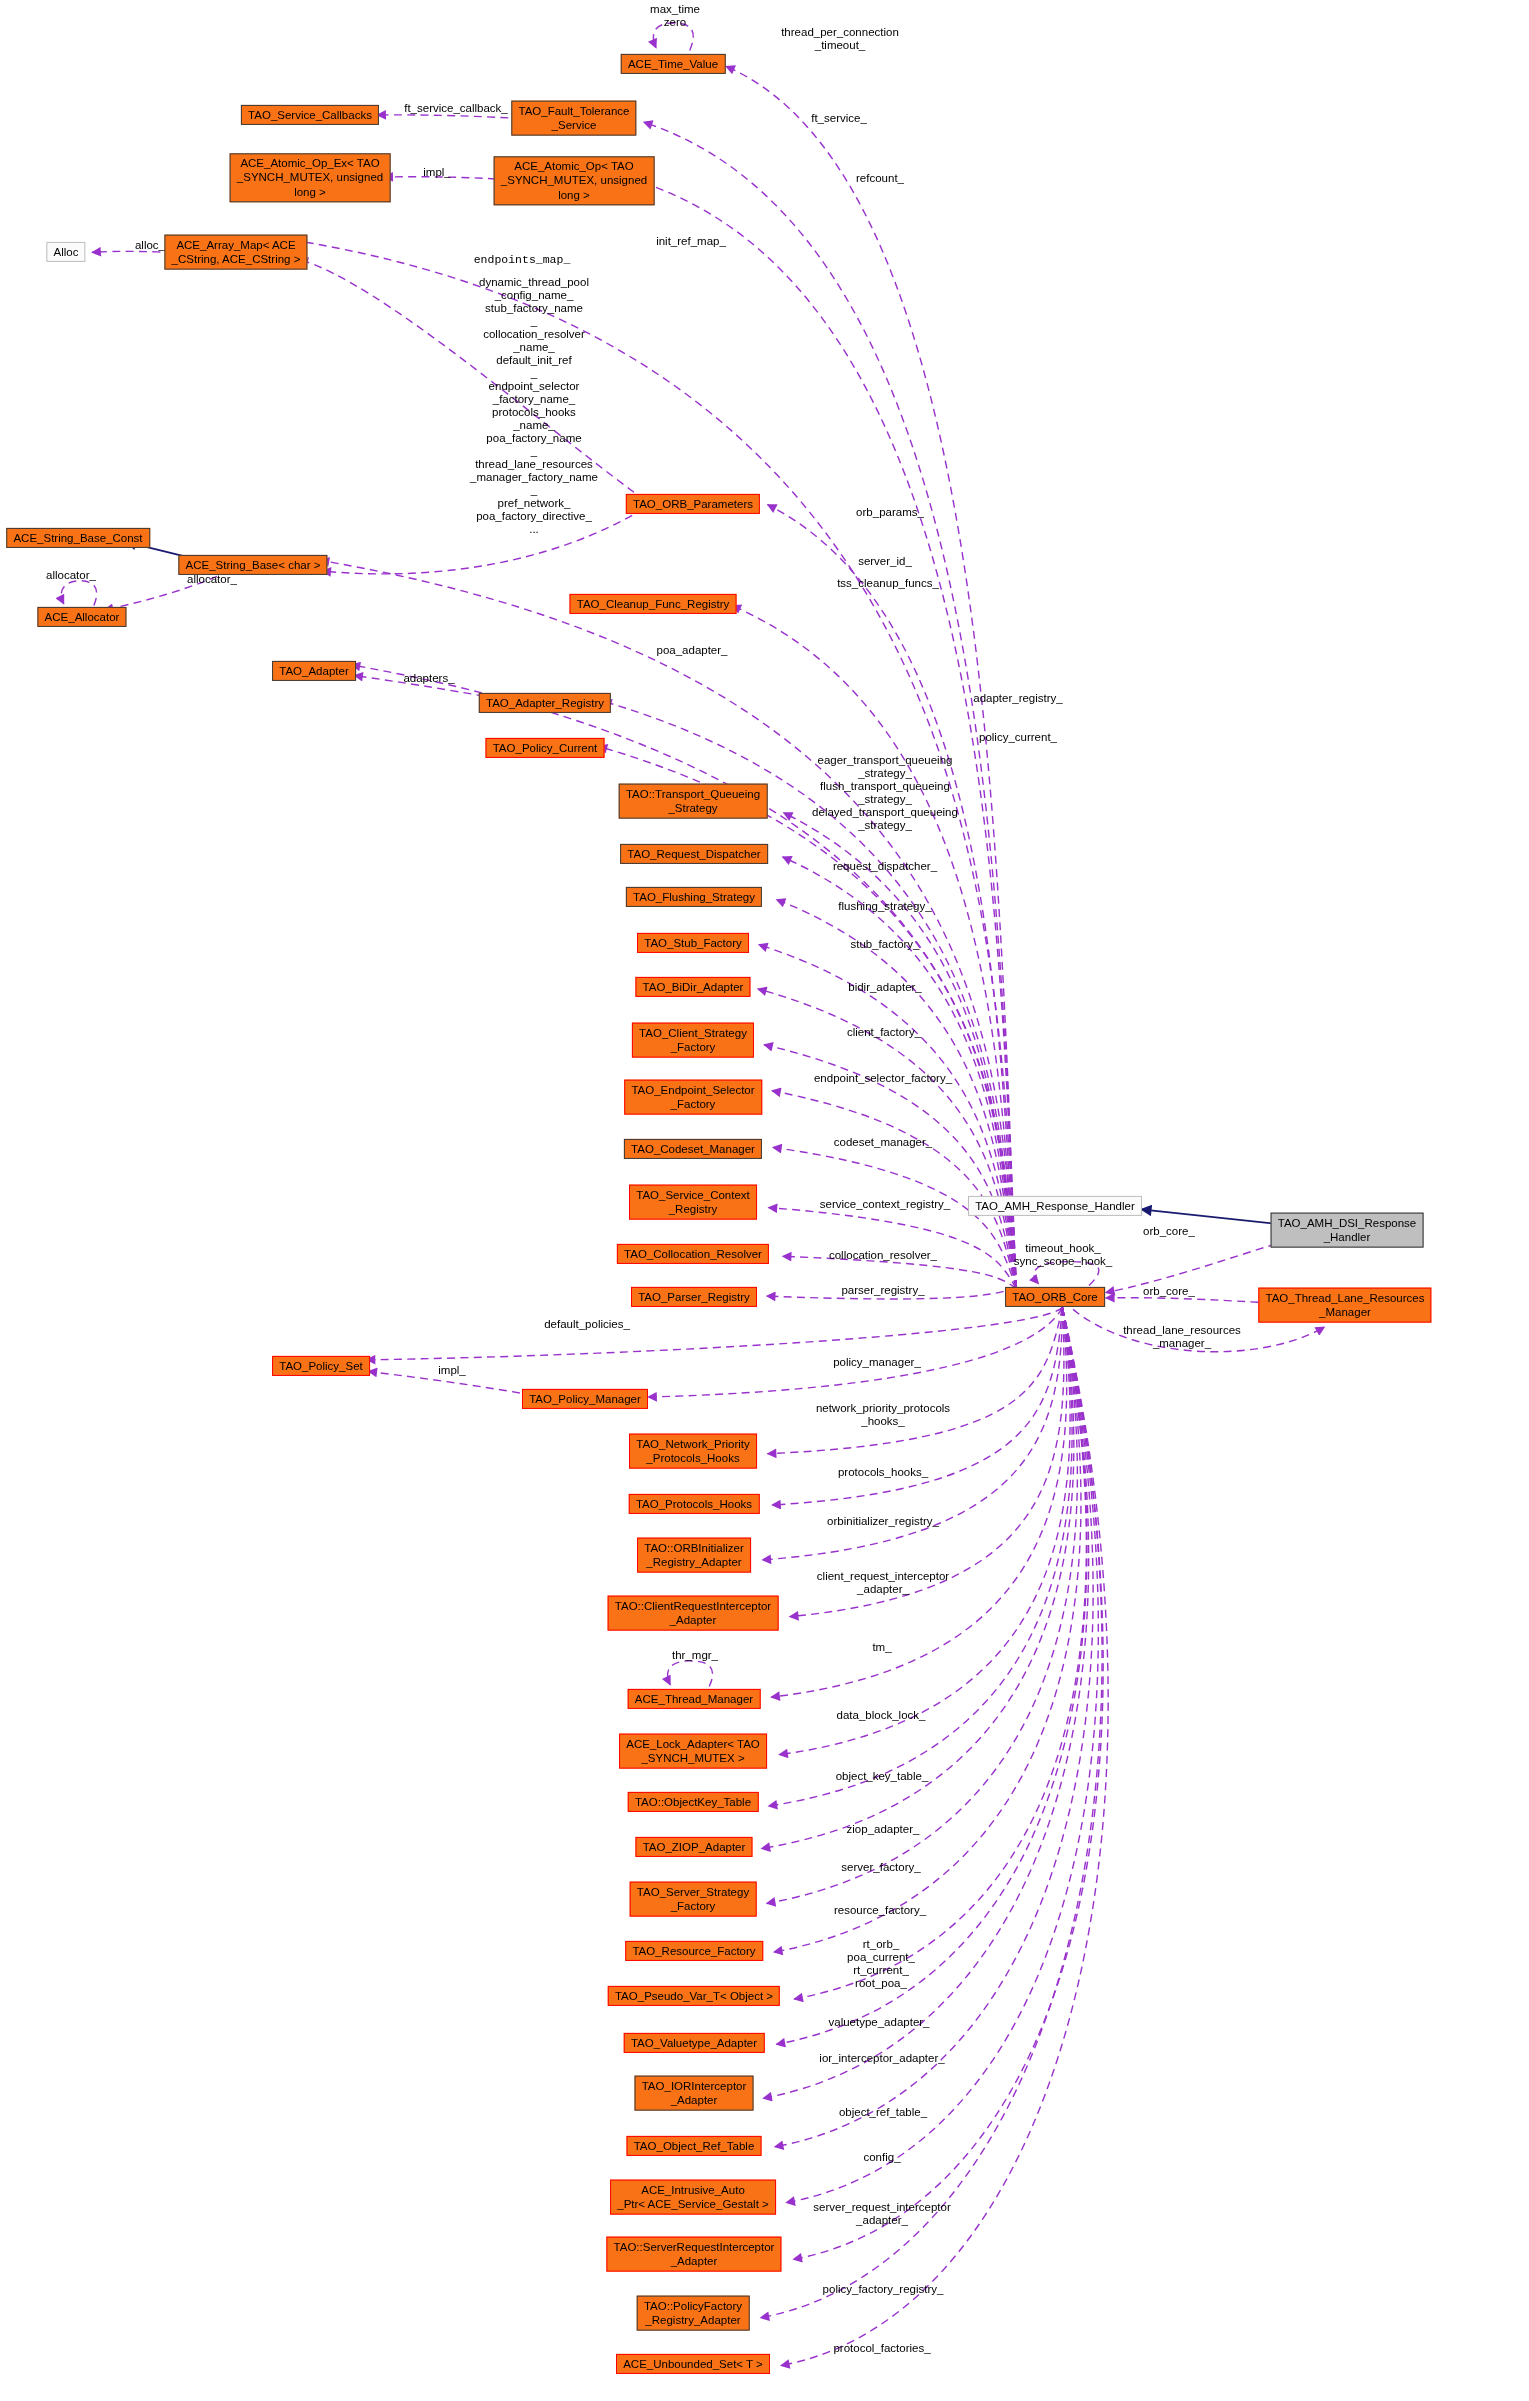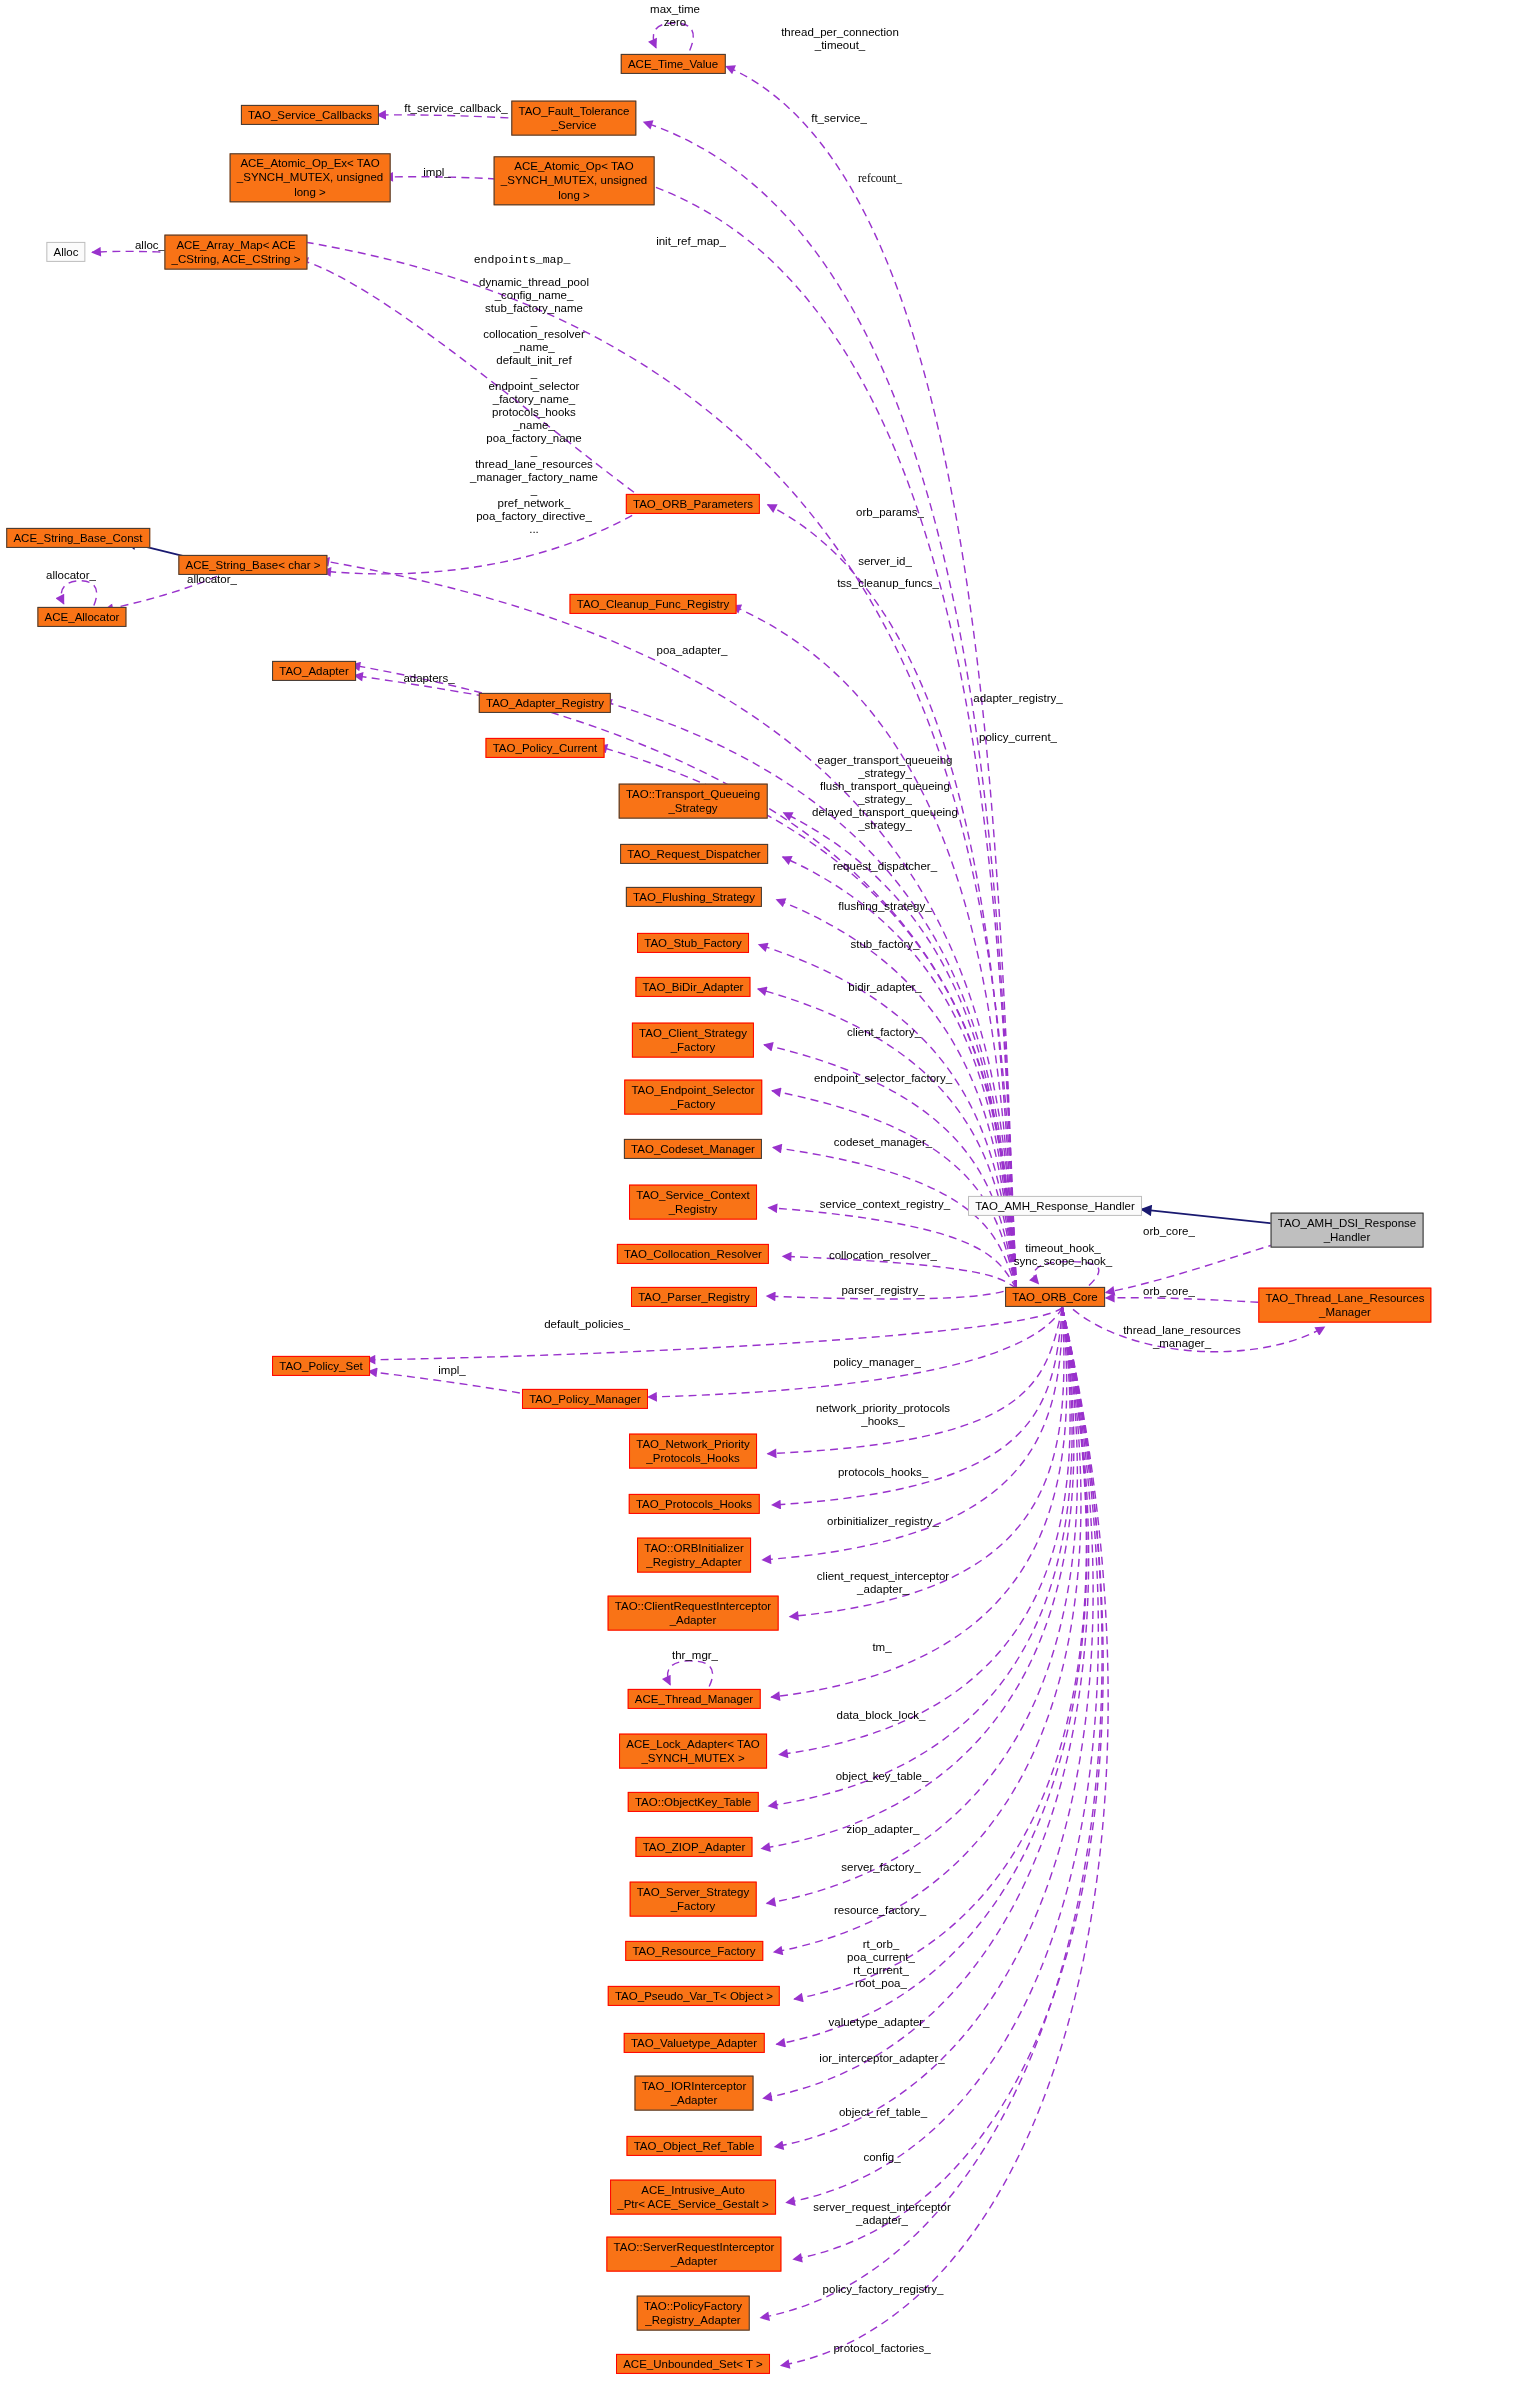--- a/index.html
+++ b/index.html
@@ -169,21 +169,21 @@
     <div class="node black" style="left: 1055px; top: 1297px;">TAO_ORB_Core</div>
     <div class="node red" style="left: 1345px; top: 1305px;">TAO_Thread_Lane_Resources
 _Manager</div>
     <div class="elabel" style="left: 675px; top: 16px;">max_time
 zero</div>
     <div class="elabel" style="left: 840px; top: 39px; text-align: center;">thread_per_connection
 _timeout_</div>
     <div class="elabel" style="left: 456px; top: 108px;">ft_service_callback_</div>
     <div class="elabel" style="left: 839px; top: 118px; text-align: right;">ft_service_</div>
     <div class="elabel" style="left: 437px; top: 172px;">impl_</div>
-    <div class="elabel" style="left: 880px; top: 178px; font-family: Liberation Serif, serif;">refcount_</div>
+    <div class="elabel" style="left: 880px; top: 178px;">refcount_</div>
     <div class="elabel" style="left: 150px; top: 245px;">alloc_</div>
     <div class="elabel" style="left: 691px; top: 241px;">init_ref_map_</div>
     <div class="elabel" style="left: 522px; top: 259px; font-family: Liberation Mono, monospace;">endpoints_map_</div>
     <div class="elabel" style="left: 499px; top: 406px; margin-left: 35px;">dynamic_thread_pool
 _config_name_
 stub_factory_name
 _
 collocation_resolver
 _name_
 default_init_ref

